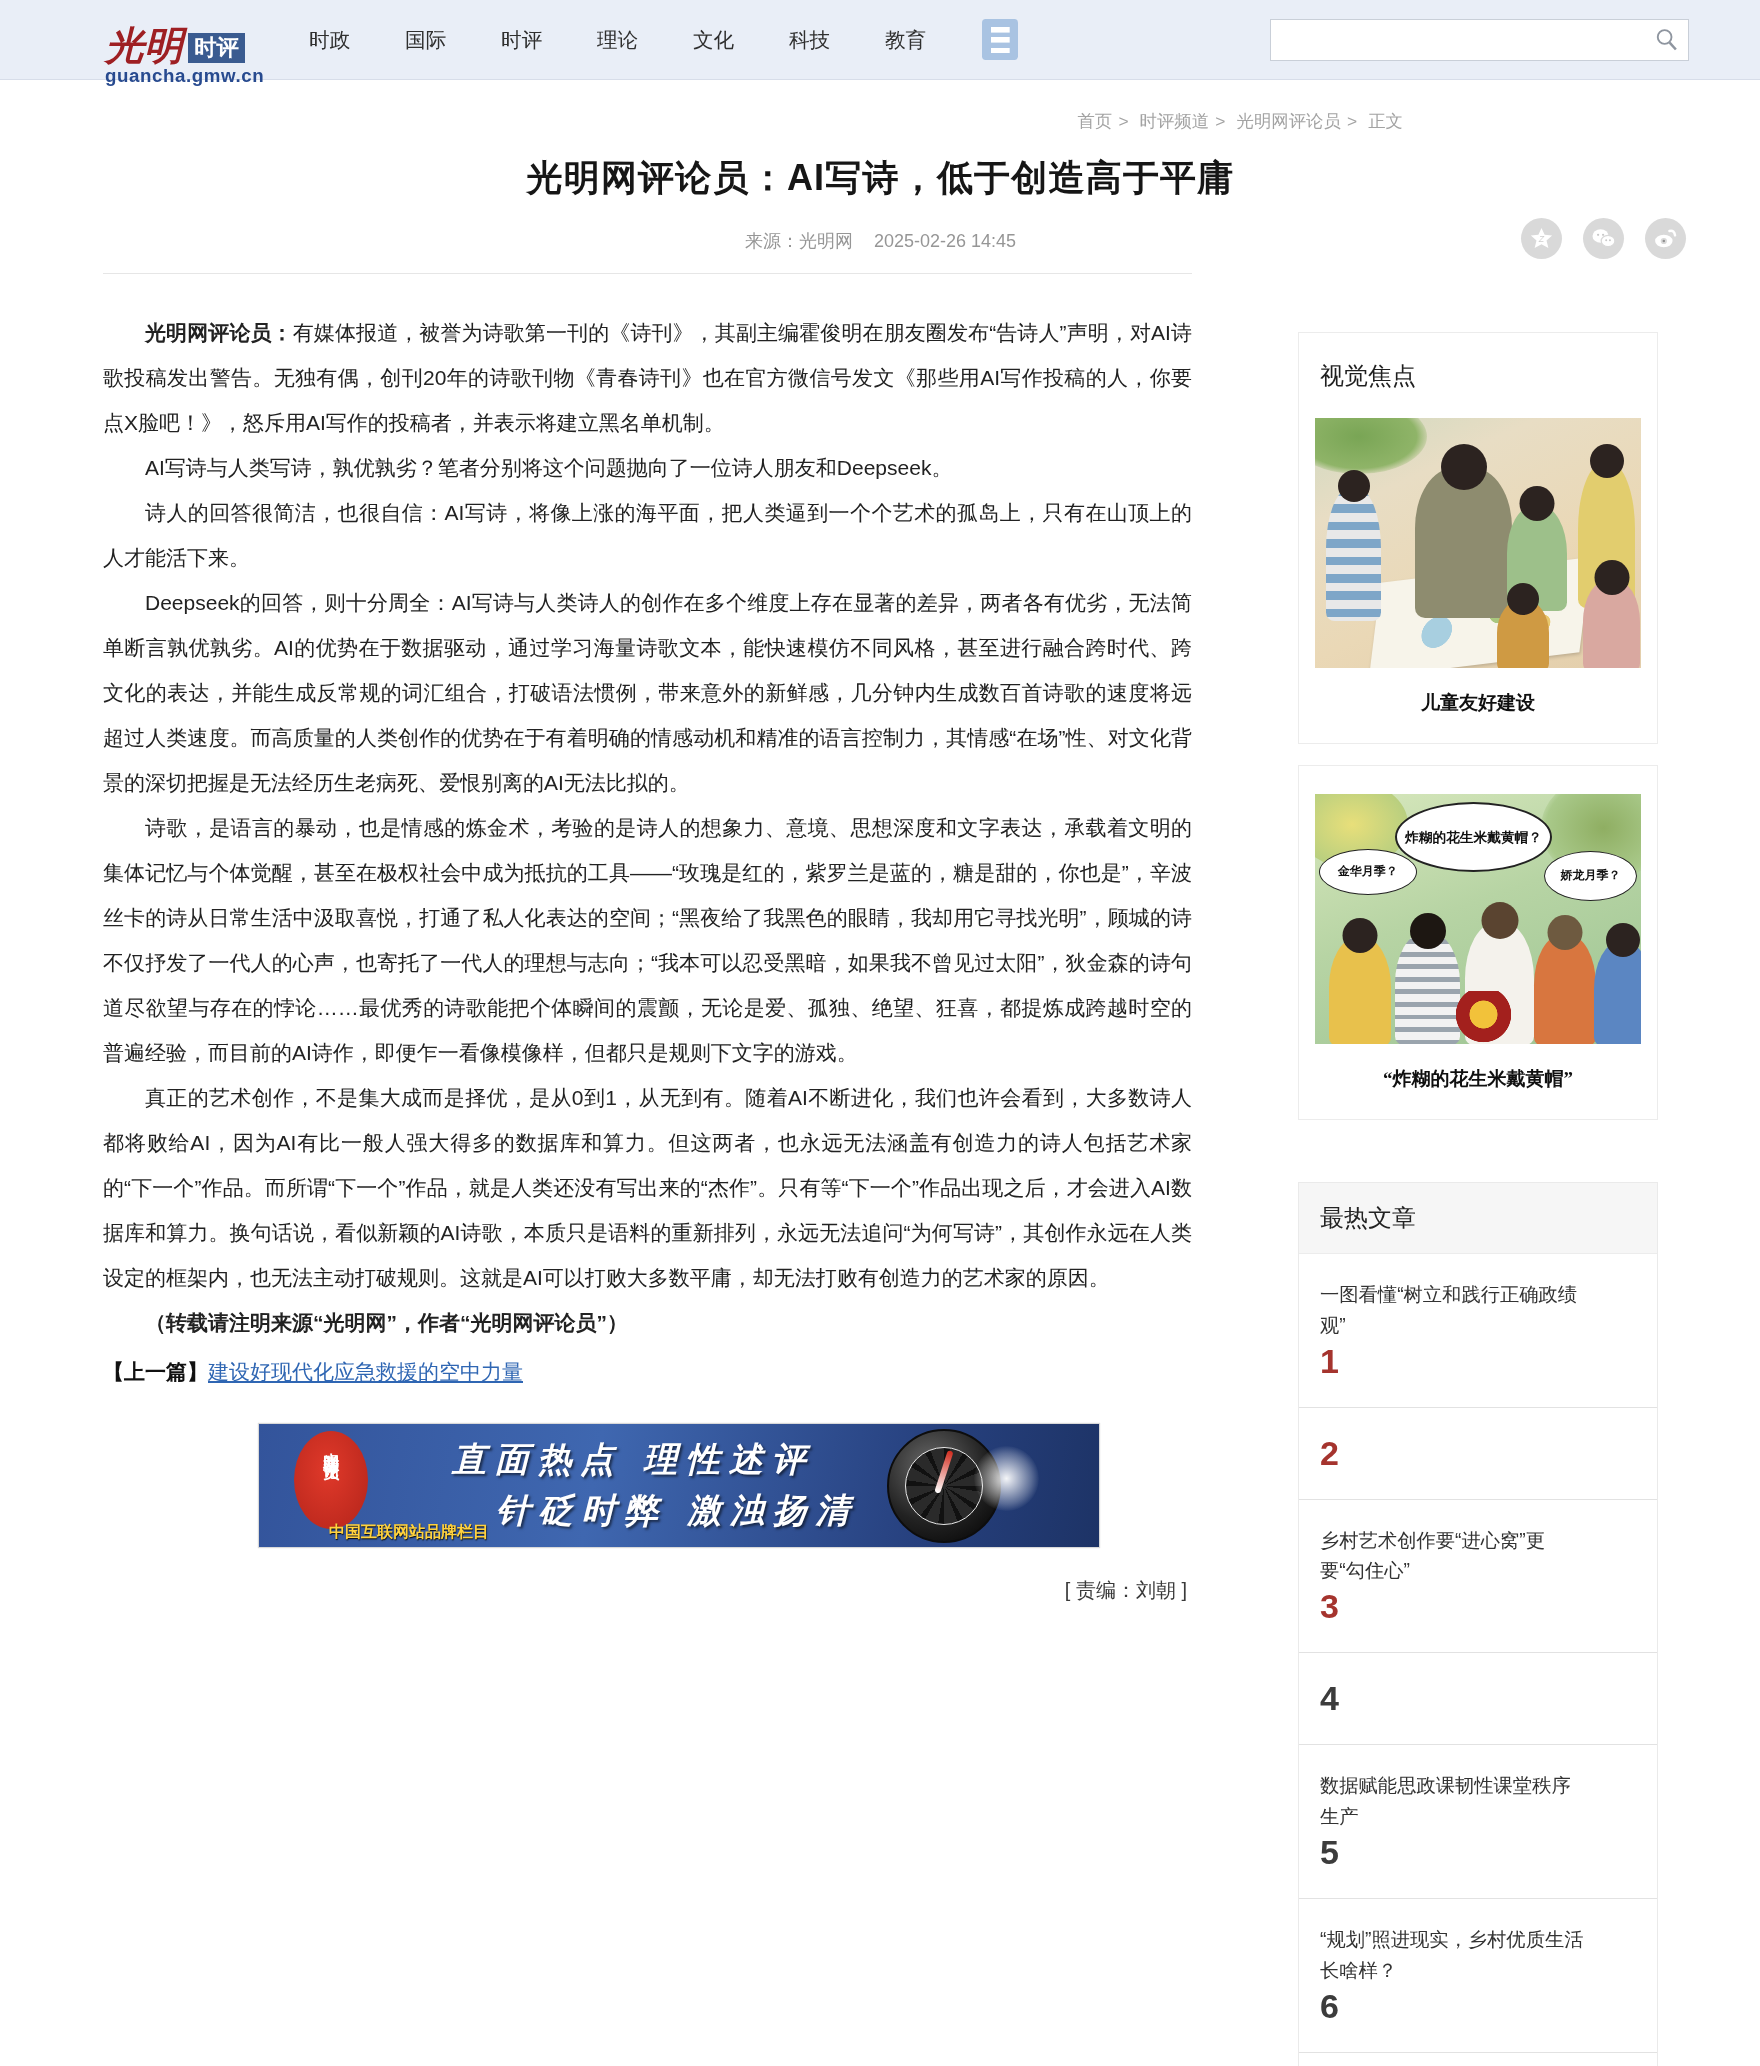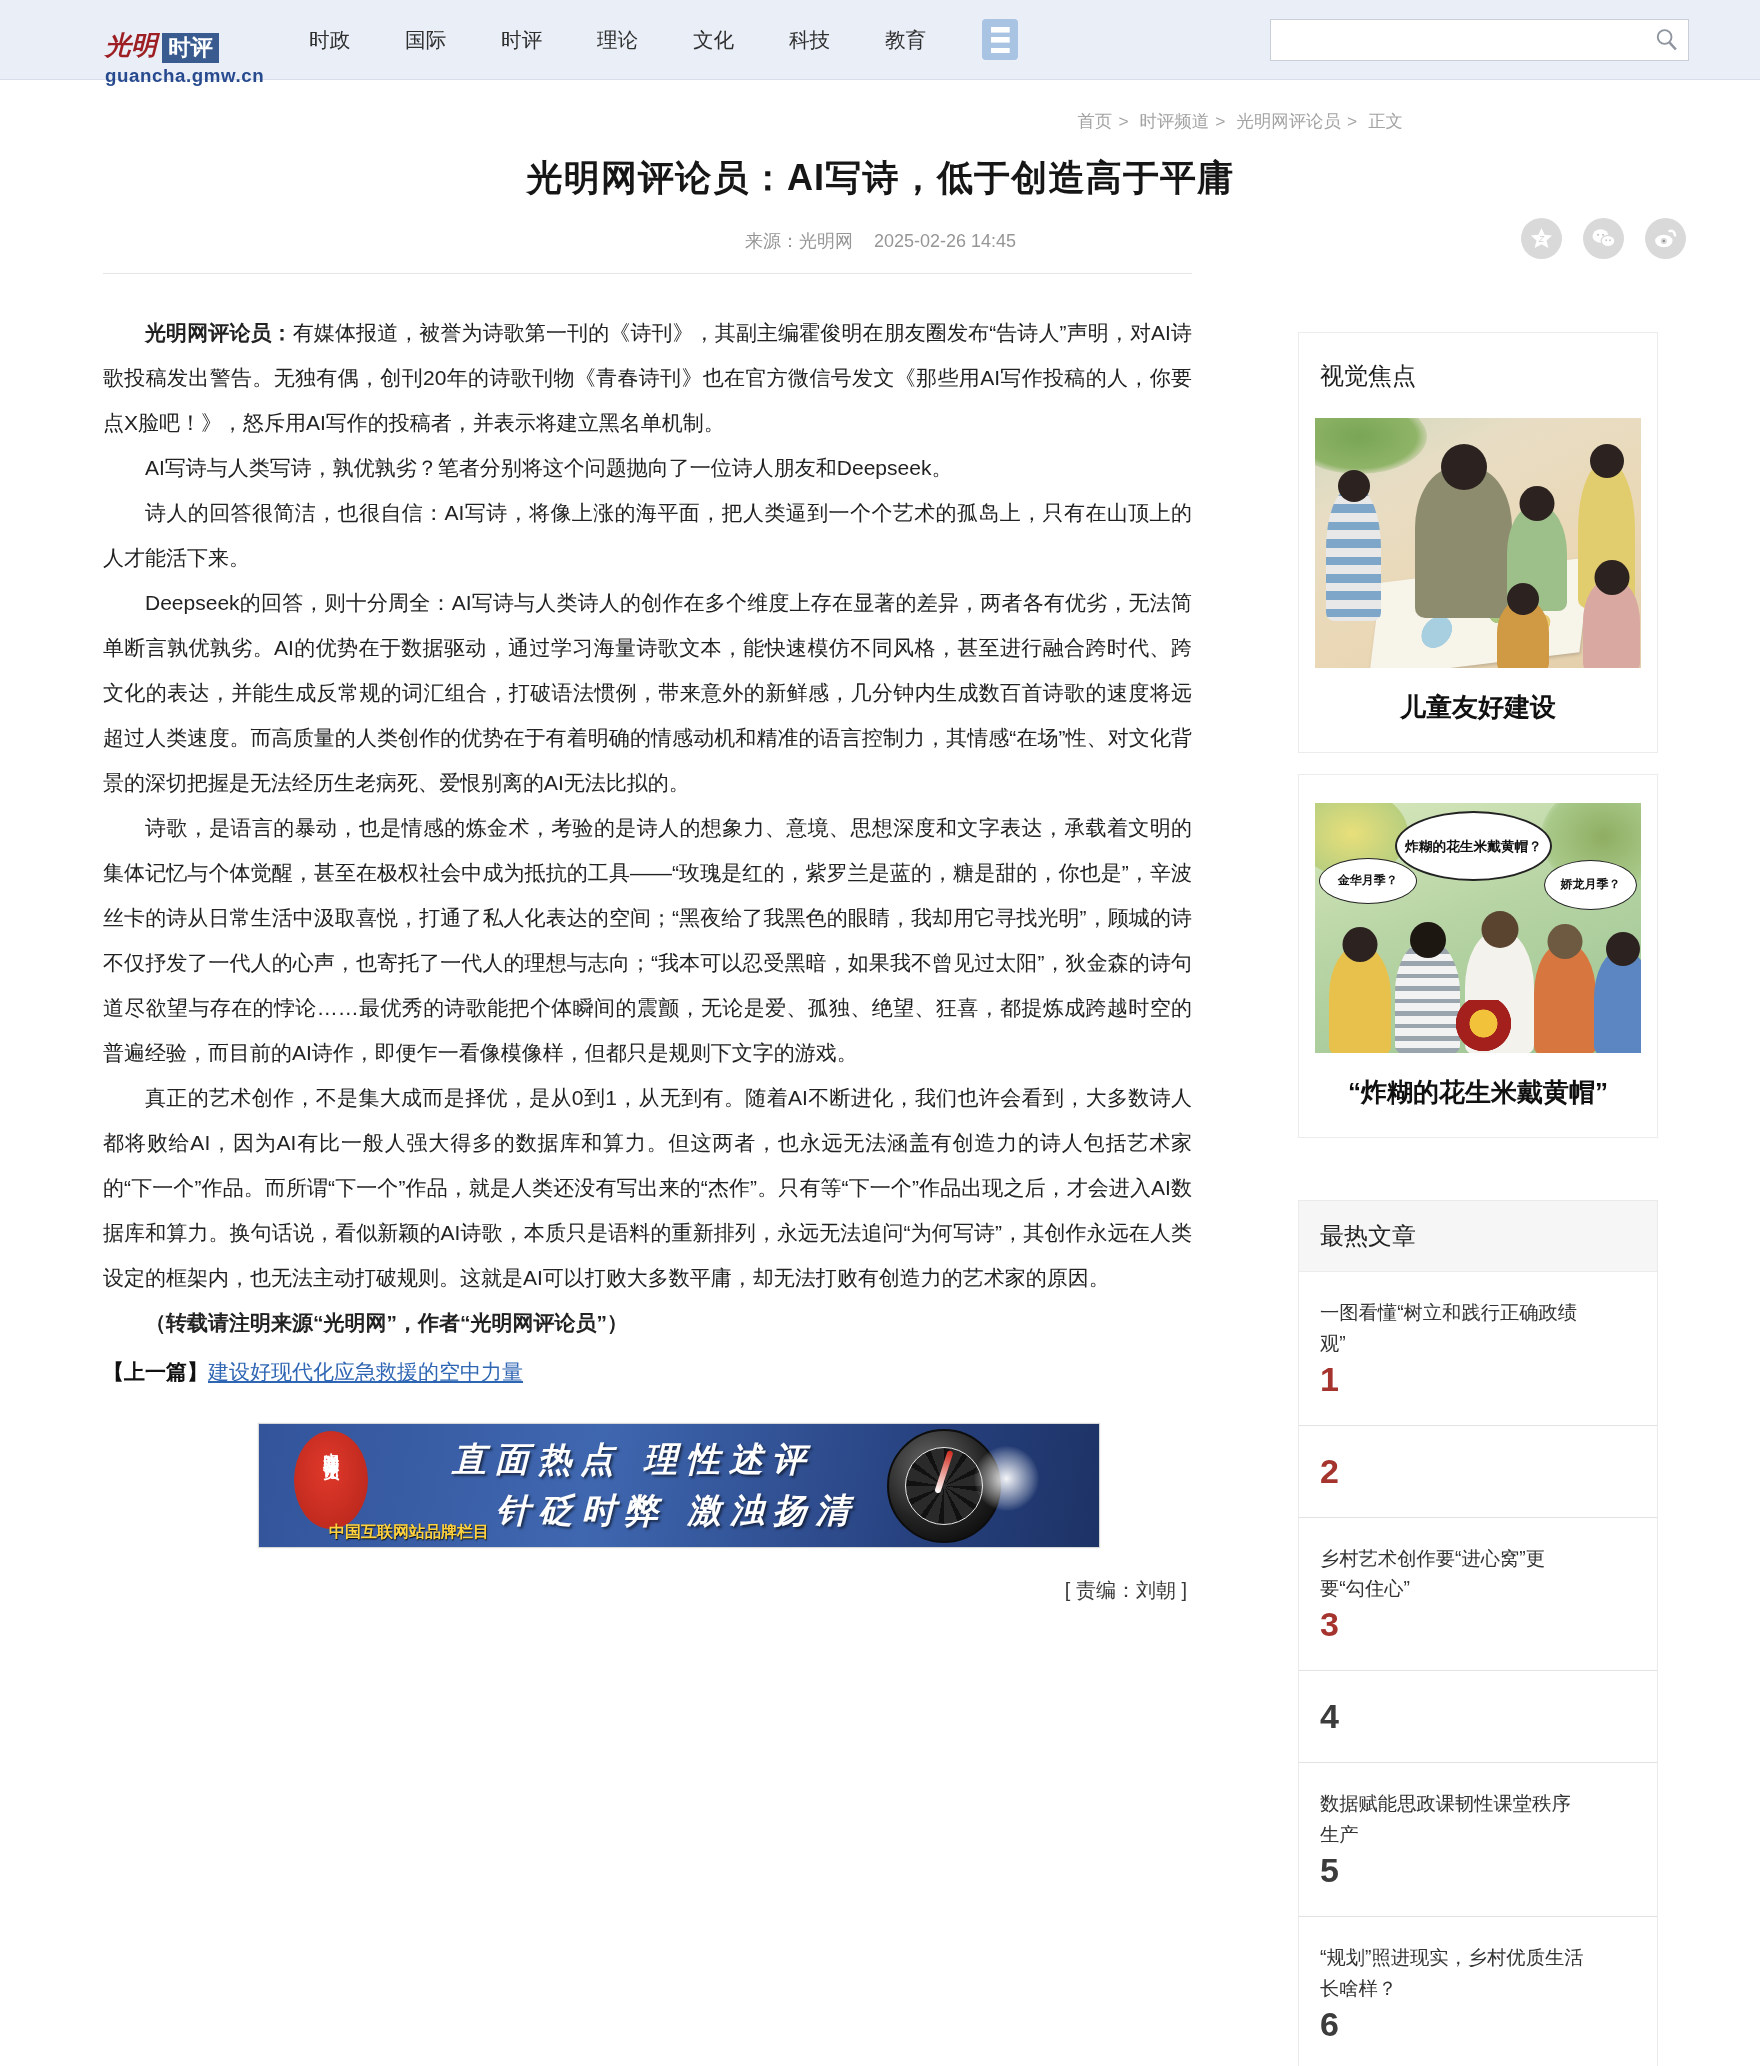--- a/index.html
+++ b/index.html
@@ -4,21 +4,21 @@
 <style>
   html,body{margin:0;padding:0;}
   body{
     width:1761px;height:2066px;overflow:hidden;position:relative;
     background:#ffffff;font-family:"Liberation Sans",sans-serif;color:#222;
   }
   
   .topbar{height:79px;background:#e9eef7;border-bottom:0.6px solid #d7dde9;display:flex;align-items:center;}
   .logo-wrap{margin-left:105px;display:flex;flex-direction:column;}
   .logo-row{display:flex;align-items:flex-end;}
-  .logo-script{font-family:"DejaVu Serif",serif;font-style:italic;font-weight:bold;font-size:26px;line-height:36px;color:#9e1f23;margin-top:35px;}
+  .logo-script{font-family:"DejaVu Serif",serif;font-style:italic;font-weight:bold;font-size:39px;line-height:36px;color:#9e1f23;margin-top:35px;}
   .logo-box{background:#3a5b90;color:#fff;font-weight:bold;font-size:22.4px;padding:3.7px 6.2px;margin-left:5px;line-height:1;}
   .logo-domain{color:#274a8f;font-weight:bold;font-size:18.7px;margin-top:2.5px;letter-spacing:0.6px;}
   .nav{display:flex;align-items:center;margin-left:17.4px;}
   .nav-item{font-size:20.6px;color:#2f2f2f;padding:0 27.4px;cursor:pointer;white-space:nowrap;}
   .menu-icon{margin-left:29px;width:36px;height:41px;background:#a9c3e2;border-radius:3.7px;display:flex;align-items:center;justify-content:center;cursor:pointer;}
   .menu-bars{width:18.7px;height:26px;background:
      linear-gradient(#fff,#fff) 0 0/18.7px 5.6px no-repeat,
      linear-gradient(#fff,#fff) 0 10.6px/18.7px 5.6px no-repeat,
      linear-gradient(#fff,#fff) 0 21px/18.7px 5px no-repeat;}
   .search-box{margin-left:auto;margin-right:72px;width:396px;height:40px;background:#fff;border:0.6px solid #c9cfd8;display:flex;align-items:center;padding:0 8.7px 0 12.5px;}
@@ -62,21 +62,21 @@
     transform:translateX(-50%) rotate(18deg);border-radius:3.1px;}
   .flare{position:absolute;right:60px;top:22.4px;width:65px;height:65px;border-radius:50%;
     background:radial-gradient(circle,rgba(255,255,255,.95) 0%,rgba(255,255,255,.25) 55%,rgba(255,255,255,0) 72%);}
   .editor-line{margin-top:30px;text-align:right;font-size:20px;color:#3a3a3a;padding-right:5px;}
   
   .sidebar{width:360px;padding-top:59px;}
   .vf-box{border:0.6px solid #ececec;background:#fff;padding:24px 16px 27.4px;}
   .vf-box + .vf-box{margin-top:21px;padding-top:27.4px;}
   .vf-heading{font-size:24px;color:#1f1f1f;margin:2.5px 0 26px 5px;}
   .vf-image{width:100%;height:250px;position:relative;overflow:hidden;cursor:pointer;}
-  .vf-caption{text-align:center;font-size:26px;font-weight:bold;margin-top:22.4px;color:#101010;}
+  .vf-caption{text-align:center;font-size:19px;font-weight:bold;margin-top:22.4px;color:#101010;font-family:Liberation Serif, serif;}
   .img1{background:linear-gradient(155deg,#cfd9c0 0%,#e8ddc4 26%,#ead8b6 60%,#e3ceab 100%);}
   .img1 .grass{position:absolute;left:-25px;top:-18.7px;width:137px;height:75px;border-radius:50%;
     background:radial-gradient(ellipse,#79a555 0%,#8fb468 60%,rgba(143,180,104,0) 75%);}
   .map{position:absolute;left:59px;bottom:3.7px;width:212px;height:93px;background:#f7f4ea;
     transform:rotate(-7deg) skewX(-14deg);box-shadow:1.2px 1.9px 3.7px rgba(0,0,0,.18);
     background-image:radial-gradient(circle at 30% 60%,#a8cfe0 0 15px,rgba(0,0,0,0) 15.6px),
                      radial-gradient(circle at 60% 45%,#a9c77f 0 12.5px,rgba(0,0,0,0) 13px),
                      radial-gradient(circle at 80% 65%,#e8c86f 0 8.7px,rgba(0,0,0,0) 9.3px);}
   .fig{position:absolute;border-radius:46% 46% 8.7px 8.7px;}
   .fig::before{content:"";position:absolute;left:50%;transform:translateX(-50%);top:calc(-0.52 * var(--hd));

